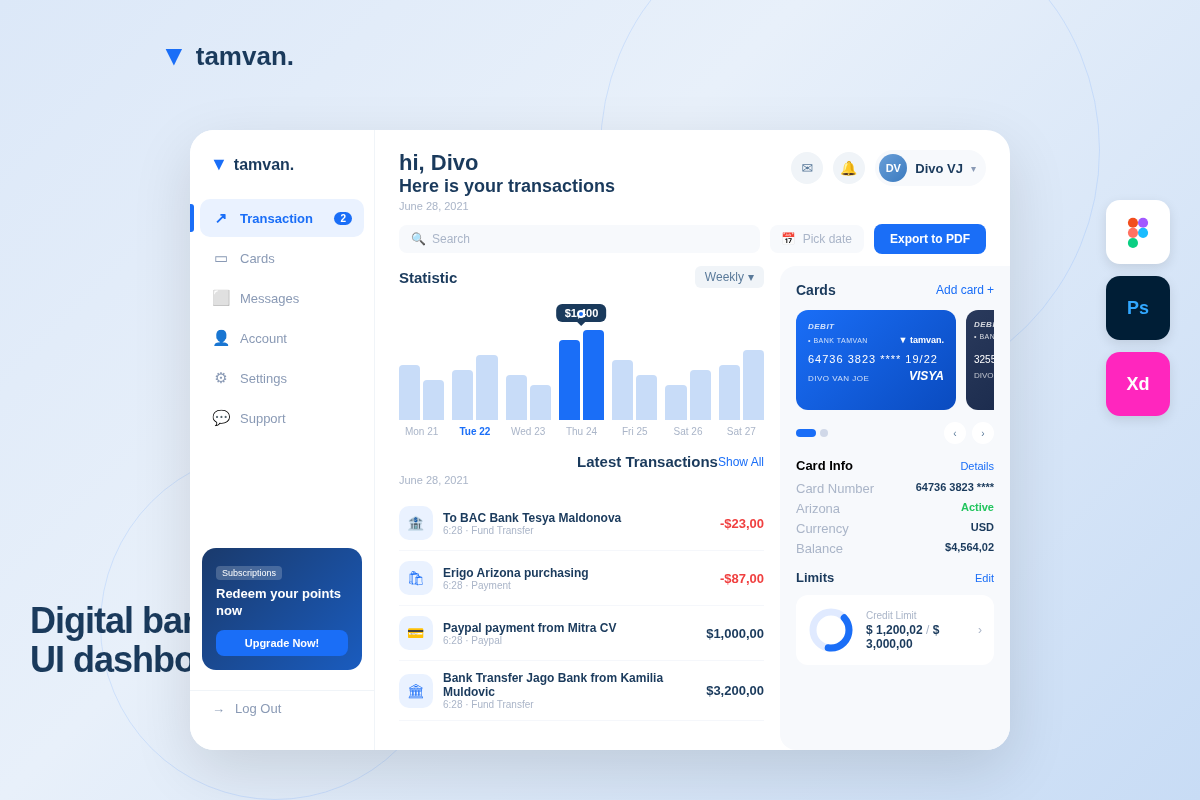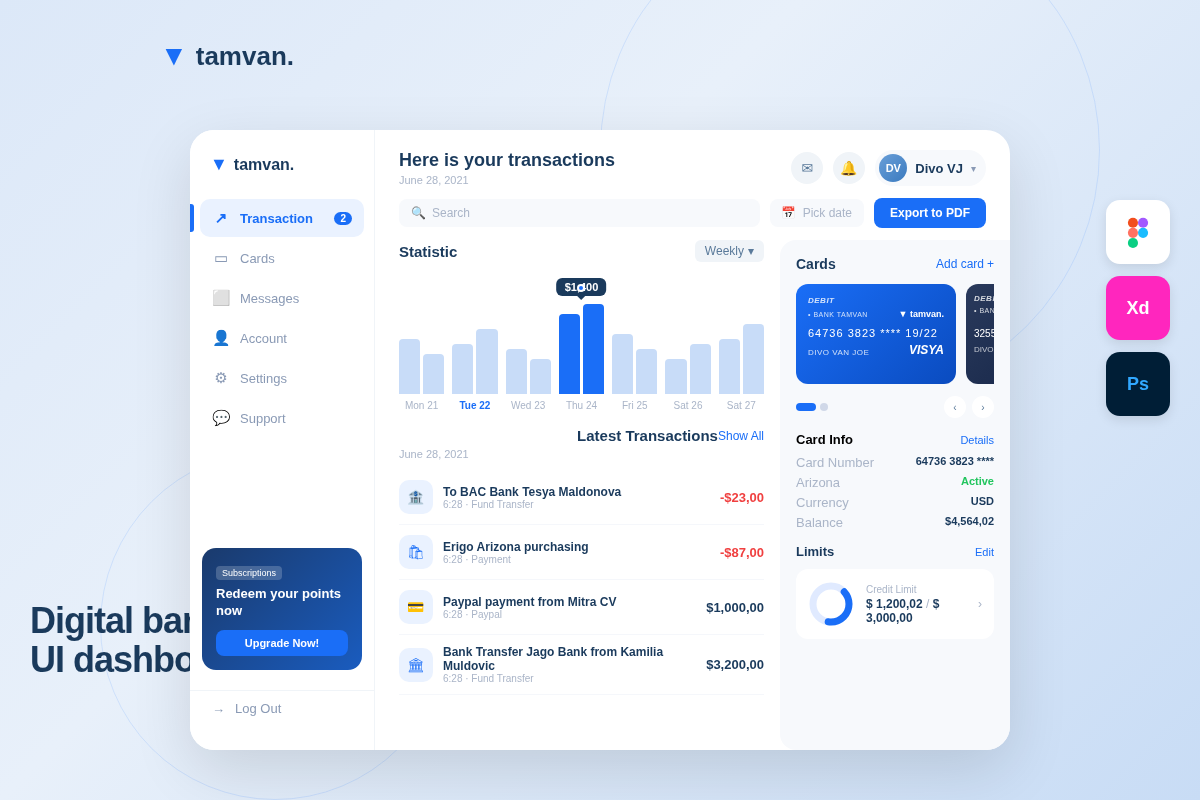--- a/index.html
+++ b/index.html
@@ -732,25 +732,25 @@
 <div class="right-icons">
   <div class="app-icon-box">
     <svg width="32" height="32" viewBox="0 0 38 38" fill="none">
       <rect x="7" y="2" width="12" height="12" rx="6" fill="#f24e1e"></rect>
       <rect x="7" y="14" width="12" height="12" rx="6" fill="#ff7262"></rect>
       <rect x="7" y="26" width="12" height="12" rx="6" fill="#0acf83"></rect>
       <rect x="19" y="2" width="12" height="12" rx="6" fill="#a259ff"></rect>
       <circle cx="25" cy="20" r="6" fill="#1abcfe"></circle>
     </svg>
   </div>
+  <div class="app-icon-box" style="background:#001e36;">
+    <span style="color:#31a8ff;font-weight:800;font-size:18px;">Ps</span>
+  </div>
   <div class="app-icon-box" style="background:#ff26be;">
     <span style="color:white;font-weight:800;font-size:18px;">Xd</span>
-  </div>
-  <div class="app-icon-box" style="background:#001e36;">
-    <span style="color:#31a8ff;font-weight:800;font-size:18px;">Ps</span>
   </div>
 </div>
 
 <div class="dashboard">
 
   <div class="sidebar">
     <div class="sidebar-logo">
       <span class="sidebar-logo-icon">▼</span>
       <span class="sidebar-logo-text">tamvan.</span>
     </div>
@@ -792,20 +792,21 @@
     <div class="logout-item">
       <span>→</span>
       <span>Log Out</span>
     </div>
   </div>
 
   <div class="main-content">
 
     <div class="main-header">
       <div class="greeting">
+        <h2>hi, Divo</h2>
         <p>Here is your transactions</p>
         <div class="date">June 28, 2021</div>
       </div>
       <div class="header-right">
         <div class="header-icon">✉</div>
         <div class="header-icon">🔔</div>
         <div class="user-pill">
           <div class="user-avatar">DV</div>
           <span class="user-name">Divo VJ</span>
           <span class="chevron-down">▾</span>

